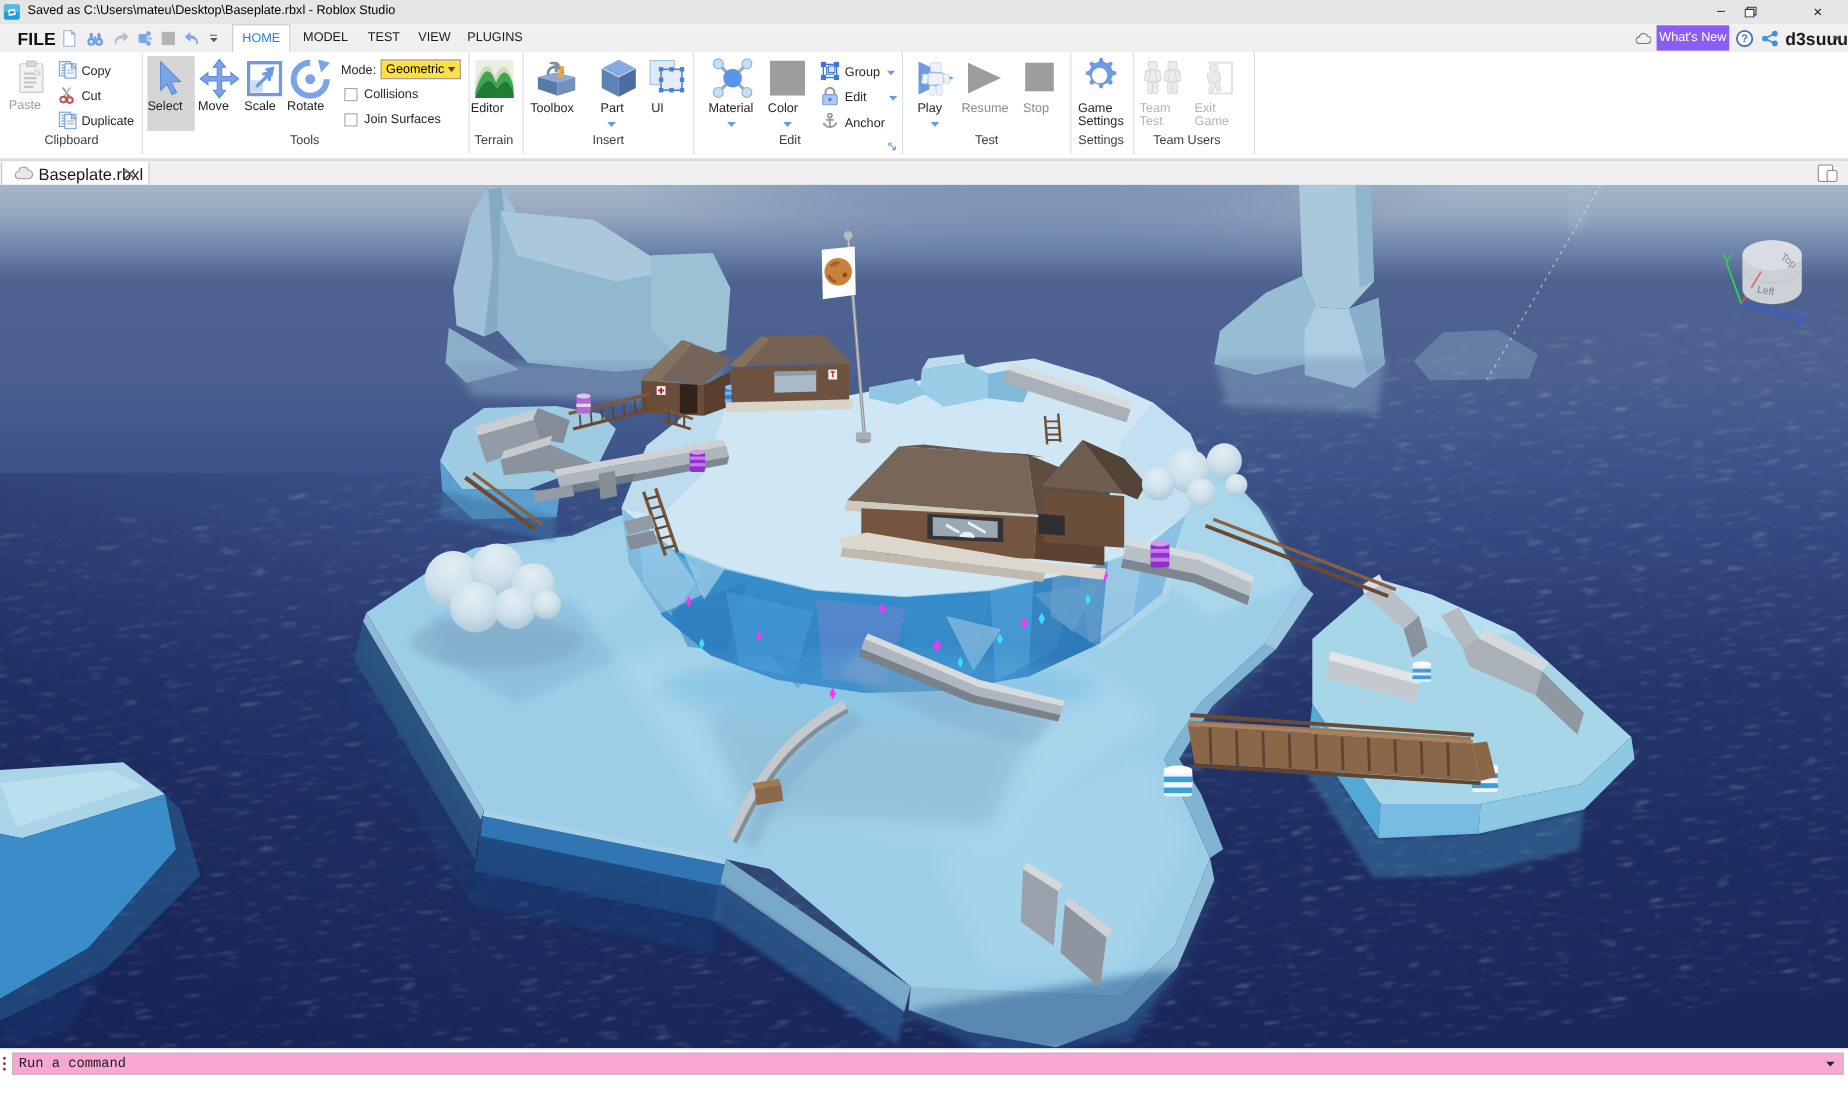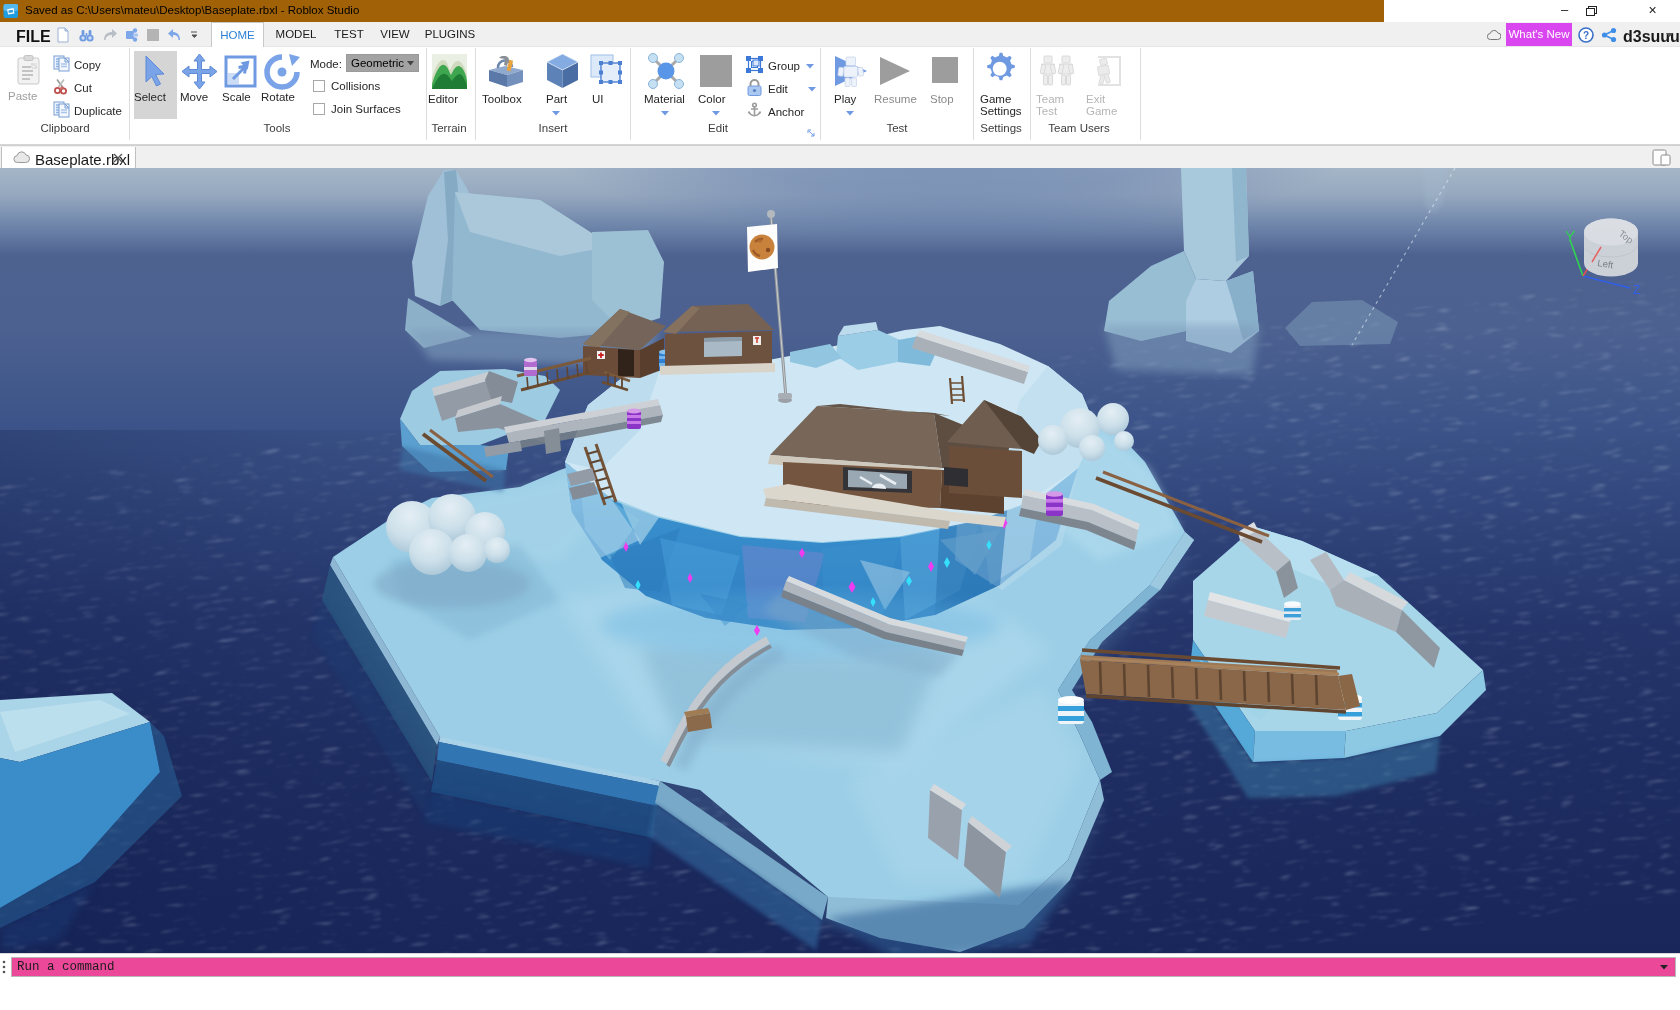--- a/index.html
+++ b/index.html
@@ -1,34 +1,34 @@
 <!DOCTYPE html>
 <html><head><meta charset="utf-8"><style>
 *{margin:0;padding:0;box-sizing:border-box}
 html,body{width:1680px;height:1010px;overflow:hidden;font-family:"Liberation Sans",sans-serif;background:#fff}
 #app{position:absolute;left:0;top:0;width:1680px;height:1010px}
 .abs{position:absolute}
-#titlebar{left:0;top:0;width:1384px;height:22px;background:#a16207}
+#titlebar{left:0;top:0;width:1680px;height:22px;background:#e5e5e5}
 #titlebar .title{left:25px;top:3.5px;font-size:11.5px;color:#000}
 .winbtn{top:0;width:45px;height:22px;color:#222;text-align:center;line-height:20px;font-size:13px}
 #menubar{left:0;top:22px;width:1680px;height:25px;background:#f0f0f0;border-bottom:1px solid #e5e5e5}
 .mtxt{font-size:16px;color:#1a1a1a;top:6px}
 .tab{top:0;height:25px;line-height:25px;font-size:11.5px;color:#1a1a1a;text-align:center}
 .tab.sel{background:#fff;color:#2a7fd4;border:1px solid #c8c8c8;border-bottom:none}
 #ribbon{left:0;top:47px;width:1680px;height:98px;background:#fff;border-bottom:1px solid #d5d5d5}
 .vsep{top:1px;width:1px;height:92px;background:#dcdcdc}
 .glabel{font-size:11.5px;color:#3c3c3c;top:75px;text-align:center}
 .ilabel{font-size:11.5px;color:#262626;}
 .ilabel.gray{color:#9d9d9d}
 .small-lbl{font-size:11.5px;color:#262626}
 .chk{width:12px;height:12px;border:1px solid #a8a8a8;background:#fff}
 #tabbar{left:0;top:145px;width:1680px;height:23px;background:#f0f0f0;border-top:1px solid #d0d0d0}
 #doctab{left:1px;top:1px;width:135px;height:22px;background:#fff;border:1px solid #c0c0c0;border-top:none}
 #cmdbar{left:0;top:953px;width:1680px;height:57px;background:#fff;border-top:1px solid #d9d9d9}
-#cmdinput{left:11px;top:3px;width:1665px;height:20px;border:1px solid #b8b8b8;background:#ec4899;font-family:"Liberation Mono",monospace;font-size:12.5px;color:#1c1c1c;line-height:18px;padding-left:5px}
+#cmdinput{left:11px;top:3px;width:1665px;height:20px;border:1px solid #b8b8b8;background:#f9a8d4;font-family:"Liberation Mono",monospace;font-size:12.5px;color:#1c1c1c;line-height:18px;padding-left:5px}
 svg{display:block}
 </style></head><body>
 <div id="app">
 
 <div id="titlebar" class="abs">
  <svg class="abs" style="left:3px;top:3px" width="16" height="16">
         <rect x="0.5" y="1" width="14.5" height="14" rx="2" fill="#1d9de0"></rect>
         <rect x="0.5" y="1" width="14.5" height="7" fill="#55b8ec" rx="2"></rect>
         <rect x="4.5" y="5.5" width="6.5" height="5.5" fill="#fff" transform="rotate(-10 8 8)"></rect>
         <rect x="5.5" y="7" width="4.5" height="2.5" fill="#2e9fd8" transform="rotate(-10 8 8)"></rect>
@@ -80,21 +80,21 @@
         <path d="M1 1h6M2 4l2.4 2.6L6.8 4z" stroke="#555" fill="#555"></path>
       </svg>
  <div class="abs tab sel" style="left:211px;width:53px">HOME</div>
  <div class="abs tab" style="left:268px;width:56px">MODEL</div>
  <div class="abs tab" style="left:328px;width:42px">TEST</div>
  <div class="abs tab" style="left:374px;width:42px">VIEW</div>
  <div class="abs tab" style="left:420px;width:60px">PLUGINS</div>
  <svg class="abs" style="left:1487px;top:7px" width="14" height="12">
         <path d="M3.5 10.5 a3 3 0 0 1 -0.3-6 a4 4 0 0 1 7.6-0.6 a2.9 2.9 0 0 1 -0.3 6.6z" fill="none" stroke="#777"></path>
       </svg>
- <div class="abs" style="left:1506px;top:1px;width:66px;height:23px;background:#d946ef;color:#fff;font-size:11.5px;text-align:center;line-height:23px">What's New</div>
+ <div class="abs" style="left:1506px;top:1px;width:66px;height:23px;background:#8b5cf6;color:#fff;font-size:11.5px;text-align:center;line-height:23px">What's New</div>
  <svg class="abs" style="left:1578px;top:5px" width="16" height="16">
         <circle cx="8" cy="8" r="7" fill="#fff" stroke="#3a70c8" stroke-width="1.6"></circle>
         <text x="8" y="11.5" font-size="10" font-weight="bold" fill="#3a70c8" text-anchor="middle">?</text>
       </svg>
  <svg class="abs" style="left:1601px;top:5px" width="16" height="16">
         <g fill="#3f8fe8">
           <circle cx="12.5" cy="3.5" r="2.6"></circle>
           <circle cx="3.5" cy="8" r="2.6"></circle>
           <circle cx="12.5" cy="12.5" r="2.6"></circle>
           <path d="M3.5 8 L12.5 3.5 M3.5 8 L12.5 12.5" stroke="#3f8fe8" stroke-width="1.6" fill="none"></path>
@@ -177,21 +177,21 @@
         <path d="M25.5 5.5 l-9 2 l7.2 7.2z" fill="#6f9ae2"></path>
       </svg>
  <div class="abs ilabel" style="left:222px;top:44px;width:38px">Scale</div>
  <svg class="abs" style="left:263px;top:6px" width="38" height="38">
         <path d="M19 4 a15 15 0 1 0 15 15" fill="none" stroke="#7ba3e8" stroke-width="5.5"></path>
         <path d="M26 1 l11 3 l-8 9z" fill="#7ba3e8"></path>
         <circle cx="19" cy="19" r="4.5" fill="#7ba3e8"></circle>
       </svg>
  <div class="abs ilabel" style="left:261px;top:44px;width:42px">Rotate</div>
  <div class="abs small-lbl" style="left:310px;top:11px">Mode:</div>
- <div class="abs" style="left:346px;top:7px;width:73px;height:18px;border:1px solid #9a9a9a;background:#a3a3a3">
+ <div class="abs" style="left:346px;top:7px;width:73px;height:18px;border:1px solid #9a9a9a;background:#fde047">
         <span style="font-size:11.5px;position:absolute;left:4px;top:2px">Geometric</span>
         <svg style="position:absolute;right:3px;top:6px" width="8" height="6">
           <path d="M0 0l3.5 4.5L7 0z" fill="#444"></path>
         </svg>
       </div>
  <div class="abs chk" style="left:313px;top:33px"></div>
  <div class="abs small-lbl" style="left:331px;top:33px">Collisions</div>
  <div class="abs chk" style="left:313px;top:56px"></div>
  <div class="abs small-lbl" style="left:331px;top:56px">Join Surfaces</div>
  <div class="abs glabel" style="left:232px;width:90px">Tools</div>

